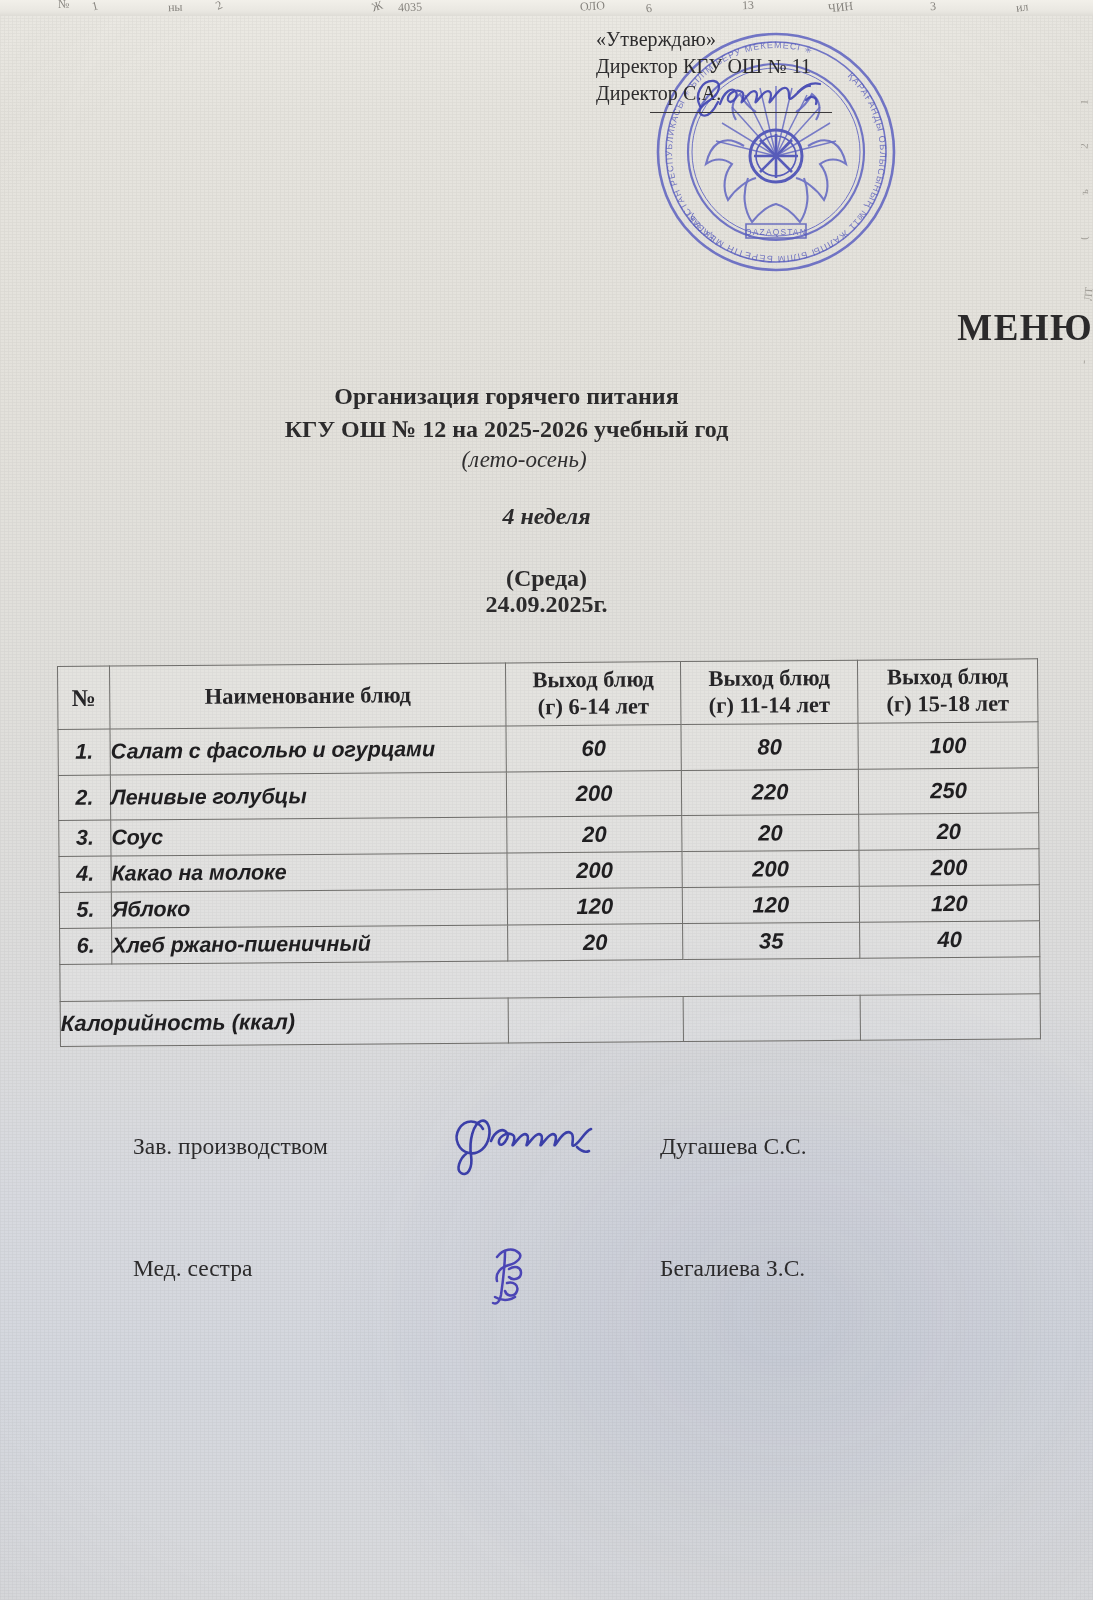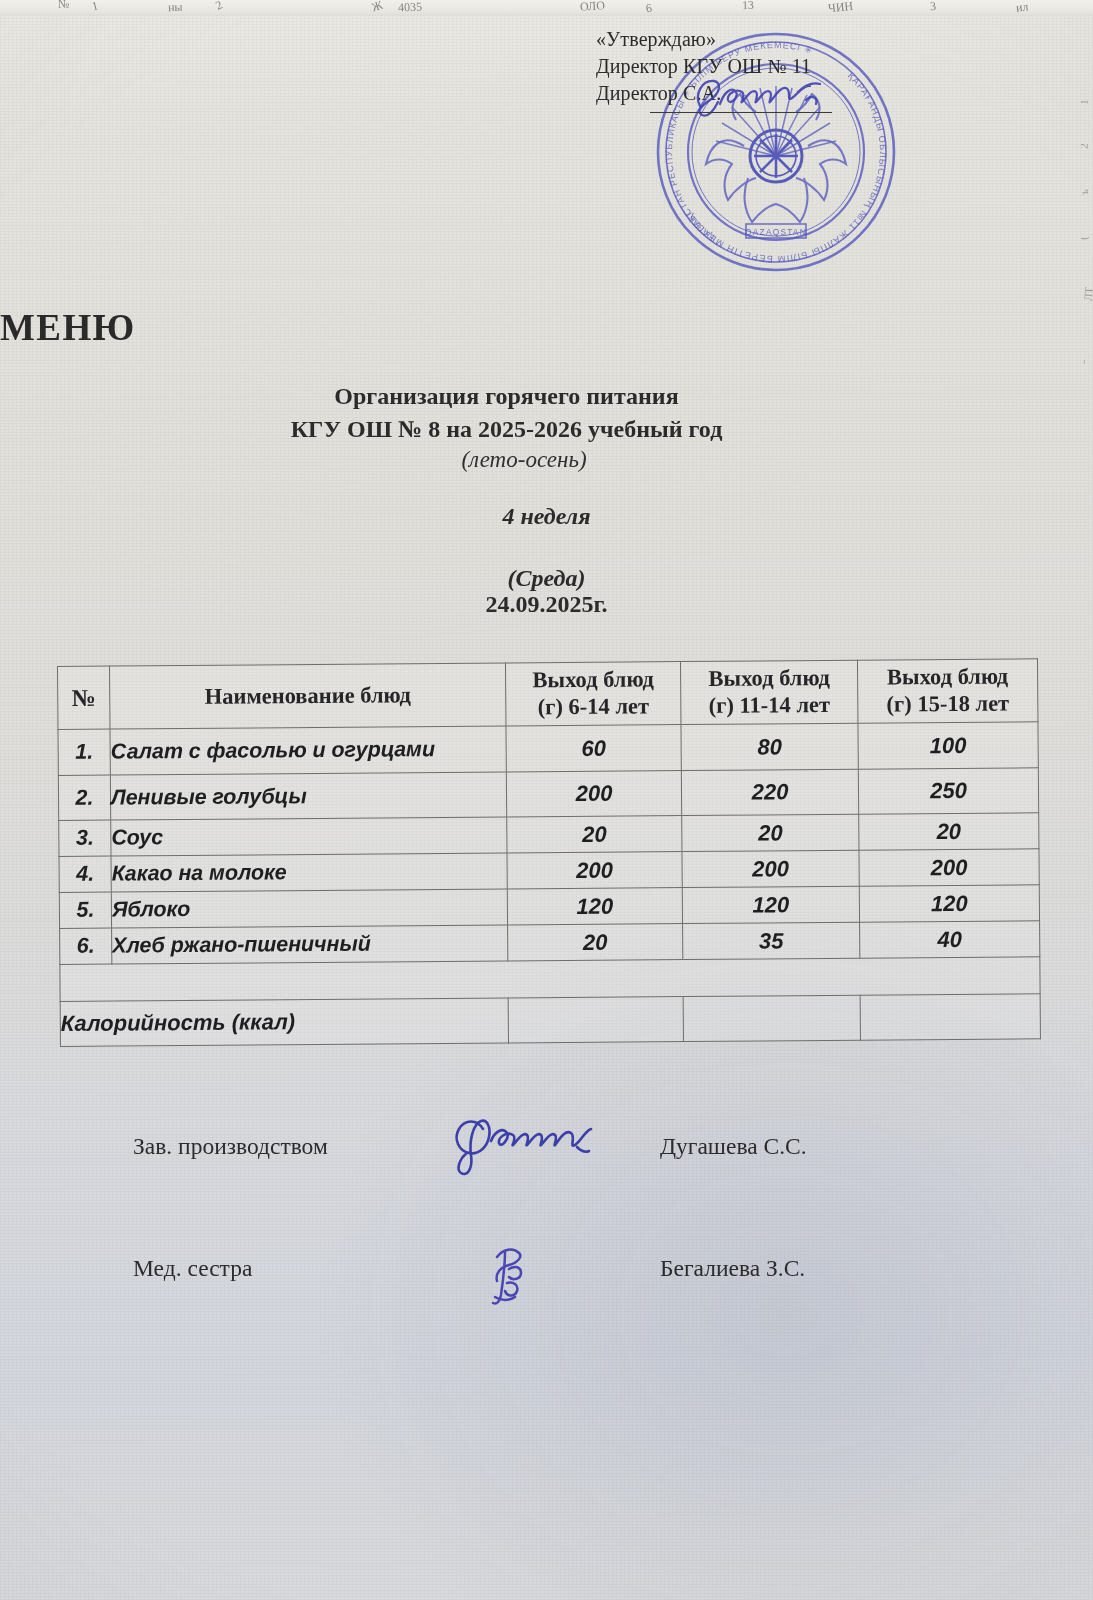--- a/index.html
+++ b/index.html
@@ -135,21 +135,21 @@
     z-index: 2;
     opacity: .95;
   }
 
   
   .doc-title {
     position: absolute;
     top: 306px;
     left: 0;
     width: 1093px;
-    text-align: left;
+    text-align: right;
     font-size: 37px;
     font-weight: bold;
     letter-spacing: 1.4px;
     color: #2b2a2b;
   }
   .subtitle {
     position: absolute;
     top: 380px;
     left: 0;
     width: 1013px;
@@ -182,21 +182,20 @@
   }
   .weekday {
     position: absolute;
     top: 565px;
     left: 0;
     width: 1093px;
     text-align: center;
     font-size: 24px;
     font-weight: bold;
     color: #2c2b2c;
-    font-style: italic;
   }
   .docdate {
     position: absolute;
     top: 591px;
     left: 0;
     width: 1093px;
     text-align: center;
     font-size: 24px;
     font-weight: bold;
     color: #2c2b2c;
@@ -417,21 +416,21 @@
         <path d="M34,32 C38,20 46,14 50,20 C53,25 44,34 42,28 C41,22 50,16 56,20 C60,23 54,32 56,30 C60,26 66,16 70,20 C73,23 68,32 70,30 C74,26 80,16 84,20 C87,23 82,32 84,30 C88,26 94,14 100,16 C106,18 100,30 106,26 C112,22 118,12 124,14"></path>
         <path d="M112,20 C118,14 126,10 134,12"></path>
         <path d="M120,28 C126,22 132,26 130,32"></path>
       </g>
     </svg>
     <div class="dir-rule"></div>
 
     <div class="doc-title">МЕНЮ</div>
     <div class="subtitle">
       <div>Организация горячего питания</div>
-      <div>КГУ ОШ № 8 на 2025-2026 учебный год</div>
+      <div>КГУ ОШ № 12 на 2025-2026 учебный год</div>
     </div>
     <div class="season">(лето-осень)</div>
     <div class="week">4 неделя</div>
     <div class="weekday">(Среда)</div>
     <div class="docdate">24.09.2025г.</div>
 
     <div class="table-wrap">
       <table class="menu">
         <colgroup>
           <col class="c-num">

